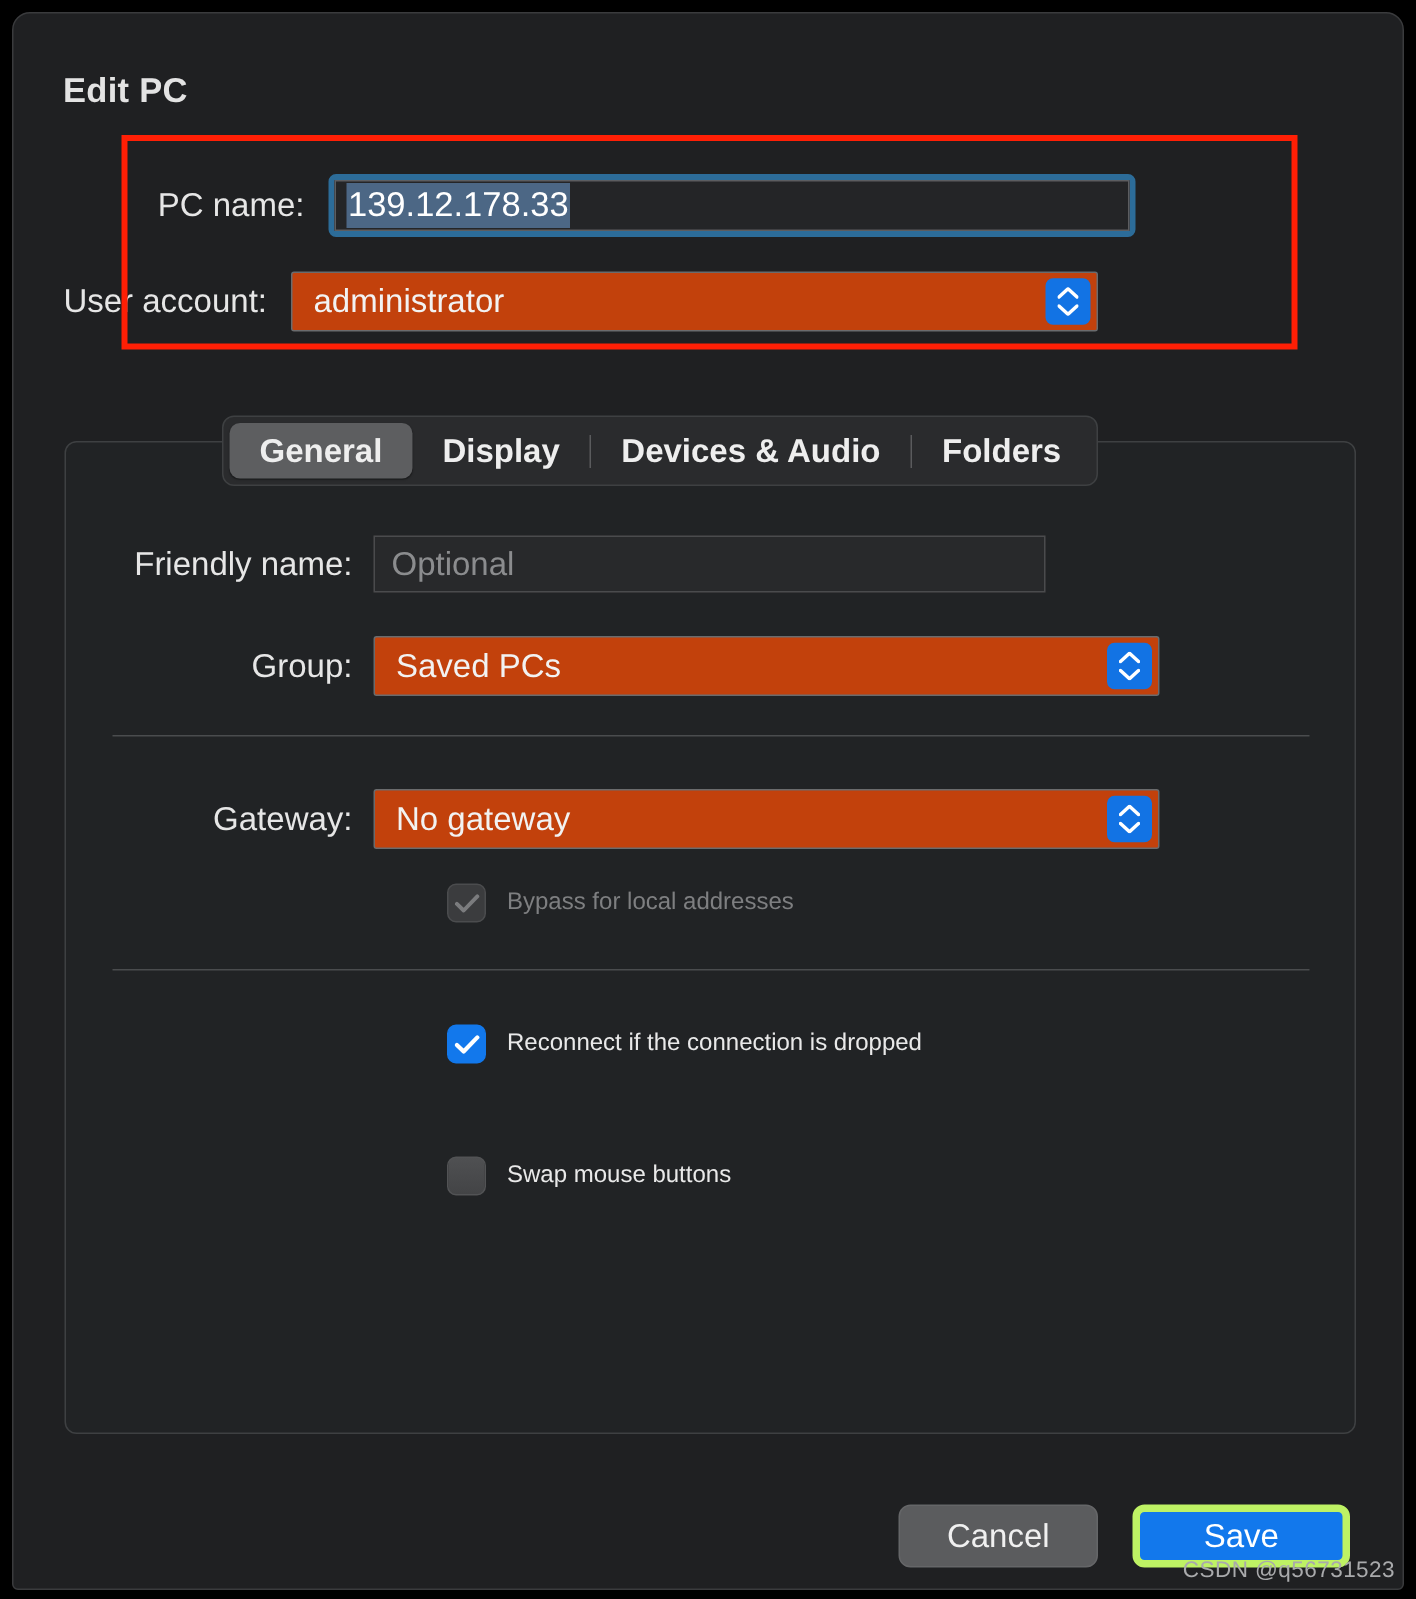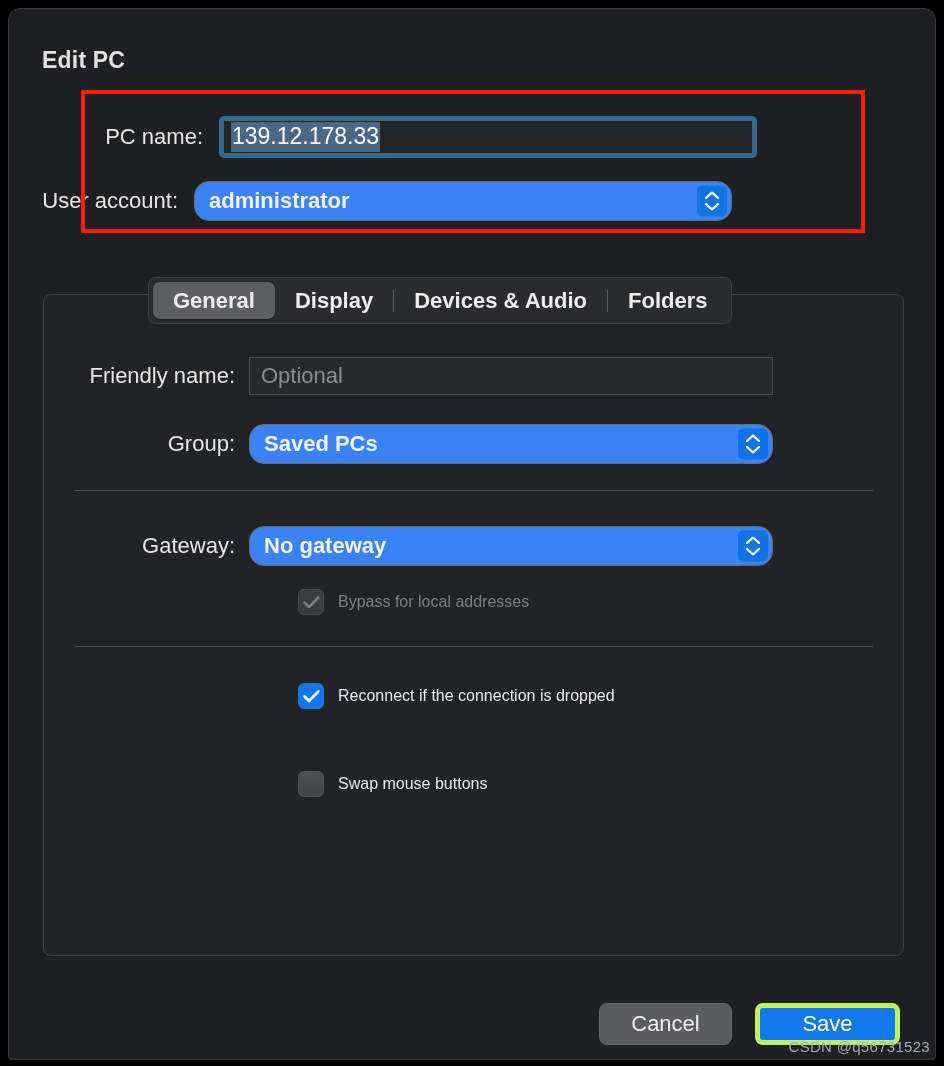--- a/index.html
+++ b/index.html
@@ -102,27 +102,26 @@
     background: #4c6785;
     padding: 1px 1px 2px 1px;
     white-space: nowrap;
   }
 
   
   .popup-btn {
     position: relative;
     width: 538px;
     height: 40px;
-    background: #3b82f6;
-    border-radius: 15px;
+    background: #c2410c;
+    border-radius: 2px;
     border: 1px solid #6a6b6d;
     box-sizing: border-box;
     display: flex;
     align-items: center;
-    font-weight: bold;
   }
   .popup-label {
     font-size: 22px;
     color: #f2f2f2;
     padding-left: 14px;
     white-space: nowrap;
   }
   .popup-arrows {
     position: absolute;
     right: 4px;
@@ -199,21 +198,21 @@
   .row-label {
     width: 215px;
     text-align: right;
     font-size: 22px;
     color: #e6e6e6;
     padding-right: 14px;
     box-sizing: border-box;
     white-space: nowrap;
   }
   .plain-field {
-    width: 524px;
+    width: 448px;
     height: 38px;
     background: #28292b;
     border: 1px solid #4a4b4d;
     box-sizing: border-box;
     display: flex;
     align-items: center;
     padding-left: 11px;
   }
   .plain-field .ph {
     font-size: 22px;

